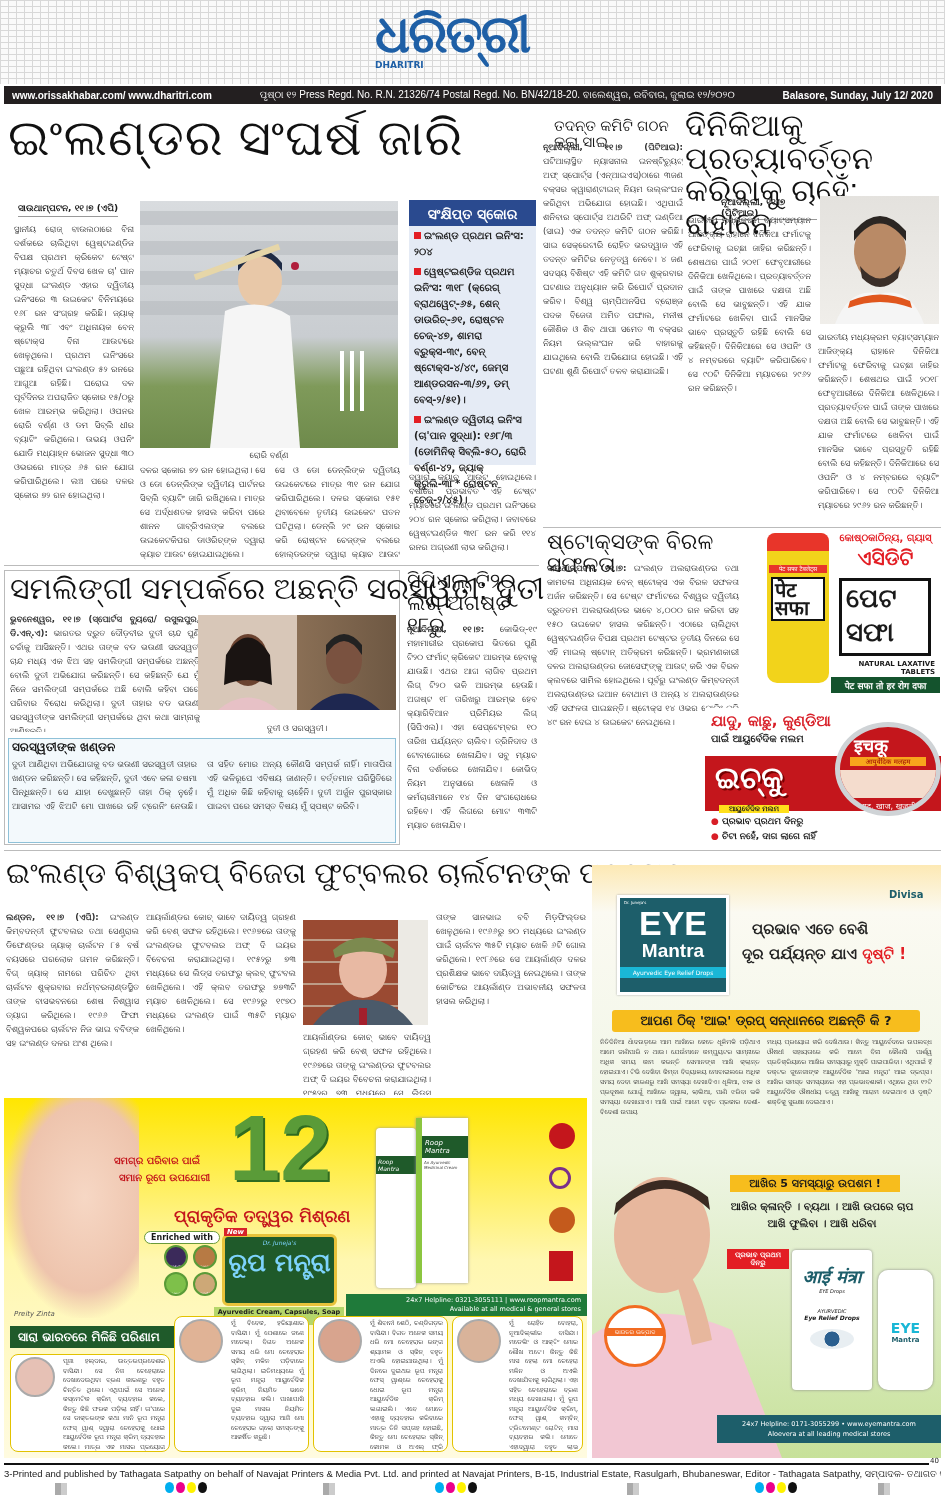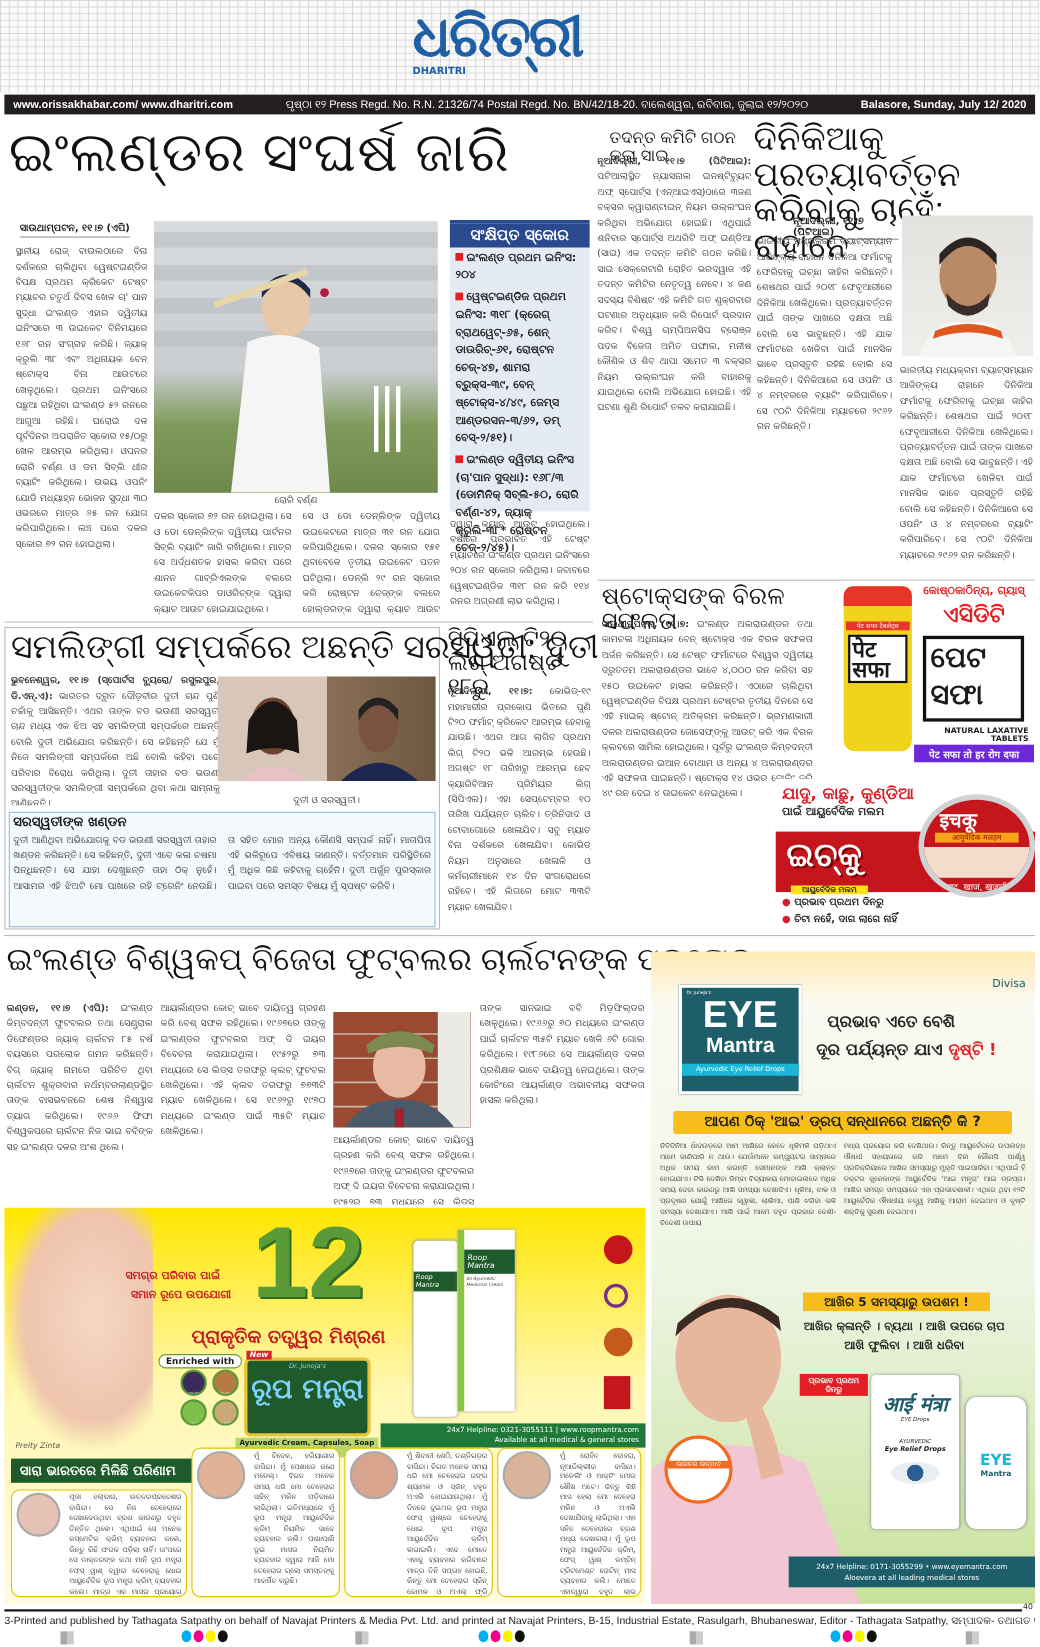--- a/index.html
+++ b/index.html
@@ -143,21 +143,21 @@
       <div>सफा</div>
     </div>
   </div>
   <div class="abs" style="left:68px;top:4px;width:105px;font-size:10px;font-weight:bold;color:#e31e24;text-align:center;">କୋଷ୍ଠକାଠିନ୍ୟ, ଗ୍ୟାସ୍</div>
   <div class="abs" style="left:68px;top:18px;width:105px;font-size:20px;font-weight:bold;color:#e31e24;text-align:center;">ଏସିଡିଟି</div>
   <div class="abs" style="left:74px;top:50px;width:92px;height:78px;border:3px solid #111;font-size:26px;font-weight:bold;line-height:34px;padding-left:4px;">
     <div>ପେଟ</div>
     <div>ସଫା</div>
   </div>
   <div class="abs" style="left:70px;top:132px;width:100px;font-size:7px;font-weight:bold;text-align:right;">NATURAL LAXATIVE TABLETS</div>
-  <div class="abs" style="left:66px;top:149px;width:109px;background:#6d28d9;color:#fff;font-size:9px;font-weight:bold;text-align:center;padding:2px 0;">पेट सफा तो हर रोग दफा</div>
+  <div class="abs" style="left:66px;top:149px;width:109px;background:#14532d;color:#fff;font-size:9px;font-weight:bold;text-align:center;padding:2px 0;">पेट सफा तो हर रोग दफा</div>
 </div>
 
 <div class="abs ad" style="left:705px;top:708px;width:236px;height:140px;background:#fff;">
   <div class="abs" style="left:6px;top:4px;width:150px;font-size:15px;font-weight:bold;color:#d81e27;">ଯାଦୁ, କାଛୁ, କୁଣ୍ଡିଆ</div>
   <div class="abs" style="left:6px;top:25px;width:140px;font-size:10px;font-weight:bold;color:#222;">ପାଇଁ ଆୟୁର୍ବେଦିକ ମଲମ</div>
   <div class="abs" style="left:0;top:48px;width:236px;height:55px;background:#c4161c;"></div>
   <div class="abs" style="left:10px;top:52px;width:110px;font-size:30px;font-weight:bold;color:#fff;text-shadow:2px 2px 0 #700;">ଇଚ୍‌କୁ</div>
   <div class="abs" style="left:14px;top:97px;width:70px;background:#ffe01b;font-size:7px;font-weight:bold;text-align:center;">ଆୟୁର୍ବେଦିକ ମଲମ</div>
   <div class="abs" style="left:130px;top:14px;width:106px;height:94px;border-radius:50%;background:#c4161c;border:5px solid #cfd3d6;overflow:hidden;">
     <div style="color:#fff;font-size:18px;font-weight:bold;padding:6px 0 0 14px;">इचकू</div>
@@ -250,21 +250,21 @@
   </div>
 </div>
 
 <div class="abs ad" style="left:592px;top:865px;width:349px;height:593px;background:linear-gradient(180deg,#fde9b4 0%,#fbfaf2 8%,#eef5e4 50%,#c7e19a 100%);">
   <div class="abs" style="left:25px;top:30px;width:112px;height:100px;background:#1d5e6a;border:3px solid #fff;box-shadow:0 0 2px #aaa;color:#fff;text-align:center;">
     <div style="font-size:4px;text-align:left;padding:2px 4px;">Dr. Juneja's</div>
     <div style="font-size:34px;font-weight:bold;line-height:32px;font-family:'Liberation Sans',sans-serif;">EYE</div>
     <div style="font-size:19px;font-weight:bold;line-height:24px;font-family:'Liberation Sans',sans-serif;">Mantra</div>
     <div style="font-size:6px;background:#1ab7d6;margin:4px 0 0;padding:2px 0;">Ayurvedic Eye Relief Drops</div>
   </div>
-  <div class="abs" style="left:297px;top:24px;font-size:10px;color:#1d5e6a;font-weight:normal;margin-left:13px;">Divisa</div>
+  <div class="abs" style="left:297px;top:24px;font-size:10px;color:#1d5e6a;font-weight:bold;">Divisa</div>
   <div class="abs" style="left:160px;top:55px;font-size:15px;font-weight:bold;color:#222;">ପ୍ରଭାବ ଏତେ ବେଶି</div>
   <div class="abs" style="left:150px;top:80px;font-size:15px;font-weight:bold;color:#222;"><span>ଦୂର ପର୍ଯ୍ୟନ୍ତ ଯାଏ </span><span style="color:#e31e24;">ଦୃଷ୍ଟି !</span></div>
   <div class="abs" style="left:20px;top:145px;width:308px;background:#f7bd1d;border-radius:3px;font-size:13px;font-weight:bold;text-align:center;padding:3px 0;">ଆପଣ ଠିକ୍ 'ଆଇ' ଡ୍ରପ୍ ସନ୍ଧାନରେ ଅଛନ୍ତି କି ?</div>
   <div class="abs body-text" style="left:8px;top:172px;width:160px;height:120px;font-size:6.5px;line-height:10px;">ନିତିଦିନିଆ ଧାଁଦଉଡ଼ରେ ଆମ ଆଖିରେ କେତେ ଧୂଳିମଳି ପଡ଼ିଥାଏ ଆମେ ଜାଣିପାରି ନ ଥାଉ। ଯେଉଁମାନେ କମ୍ପ୍ୟୁଟର ସାମ୍ନାରେ ଅଧିକ ସମୟ କାମ କରନ୍ତି ସେମାନଙ୍କ ଆଖି କ୍ଲାନ୍ତ ହୋଇଯାଏ। ଟିଭି ଦେଖିବା କିମ୍ବା ବିଦ୍ୟାଳୟ ମୋବାଇଲରେ ଅଧିକ ସମୟ ଦେବା କାରଣରୁ ଆଖି ସମସ୍ୟା ଦେଖାଦିଏ। ଧୂଳିଆ, ଝାଳ ଓ ପ୍ରଦୂଷଣ ଯୋଗୁଁ ଆଖିରେ ଜ୍ୱାଳା, ଲାଲିଆ, ପାଣି ଝରିବା ଭଳି ସମସ୍ୟା ଦେଖାଯାଏ। ଆଖି ପାଇଁ ଆମେ ବହୁତ ପ୍ରକାର ଦେଶୀ-ବିଦେଶୀ ଉପାୟ</div>
   <div class="abs body-text" style="left:175px;top:172px;width:165px;height:120px;font-size:6.5px;line-height:10px;">ମଧ୍ୟ ପ୍ରୟୋଗ କରି ଦେଖିଥାଉ। କିନ୍ତୁ ଆୟୁର୍ବେଦରେ ଉପଲବ୍ଧ ଔଷଧୀ ସହାୟତାରେ କରି ଆମେ ବିନା କୌଣସି ପାର୍ଶ୍ୱ ପ୍ରତିକ୍ରିୟାରେ ଆଖିର ସମସ୍ୟାରୁ ମୁକ୍ତି ପାଇପାରିବା। ଏଥିପାଇଁ ହିଁ ଡକ୍ଟର ଜୁନେଜାଙ୍କ ଆୟୁର୍ବେଦିକ 'ଆଇ ମନ୍ତ୍ରା' ଆଇ ଡ୍ରପ୍ସ। ଆଖିର ସମସ୍ତ ସମସ୍ୟାରେ ଏହା ପ୍ରଭାବଶାଳୀ। ଏଥିରେ ଥିବା ୧୨ଟି ଆୟୁର୍ବେଦିକ ଔଷଧୀୟ ତତ୍ତ୍ୱ ଆଖିକୁ ଆରାମ ଦେଇଥାଏ ଓ ଦୃଷ୍ଟି ଶକ୍ତିକୁ ସୁରକ୍ଷା ଦେଇଥାଏ।</div>
   <div class="abs" style="left:0;top:300px;width:190px;height:293px;">
     <svg width="190" height="293" viewBox="0 0 190 293">
       <ellipse cx="70" cy="70" rx="48" ry="58" fill="#e7b79d"></ellipse>
       <path d="M22 50 Q70 0 118 45 L116 32 Q70 -5 24 38Z" fill="#3a2a22"></path>
       <path d="M0 293 L0 170 Q60 130 140 165 L190 293Z" fill="#f2c7d3"></path>

